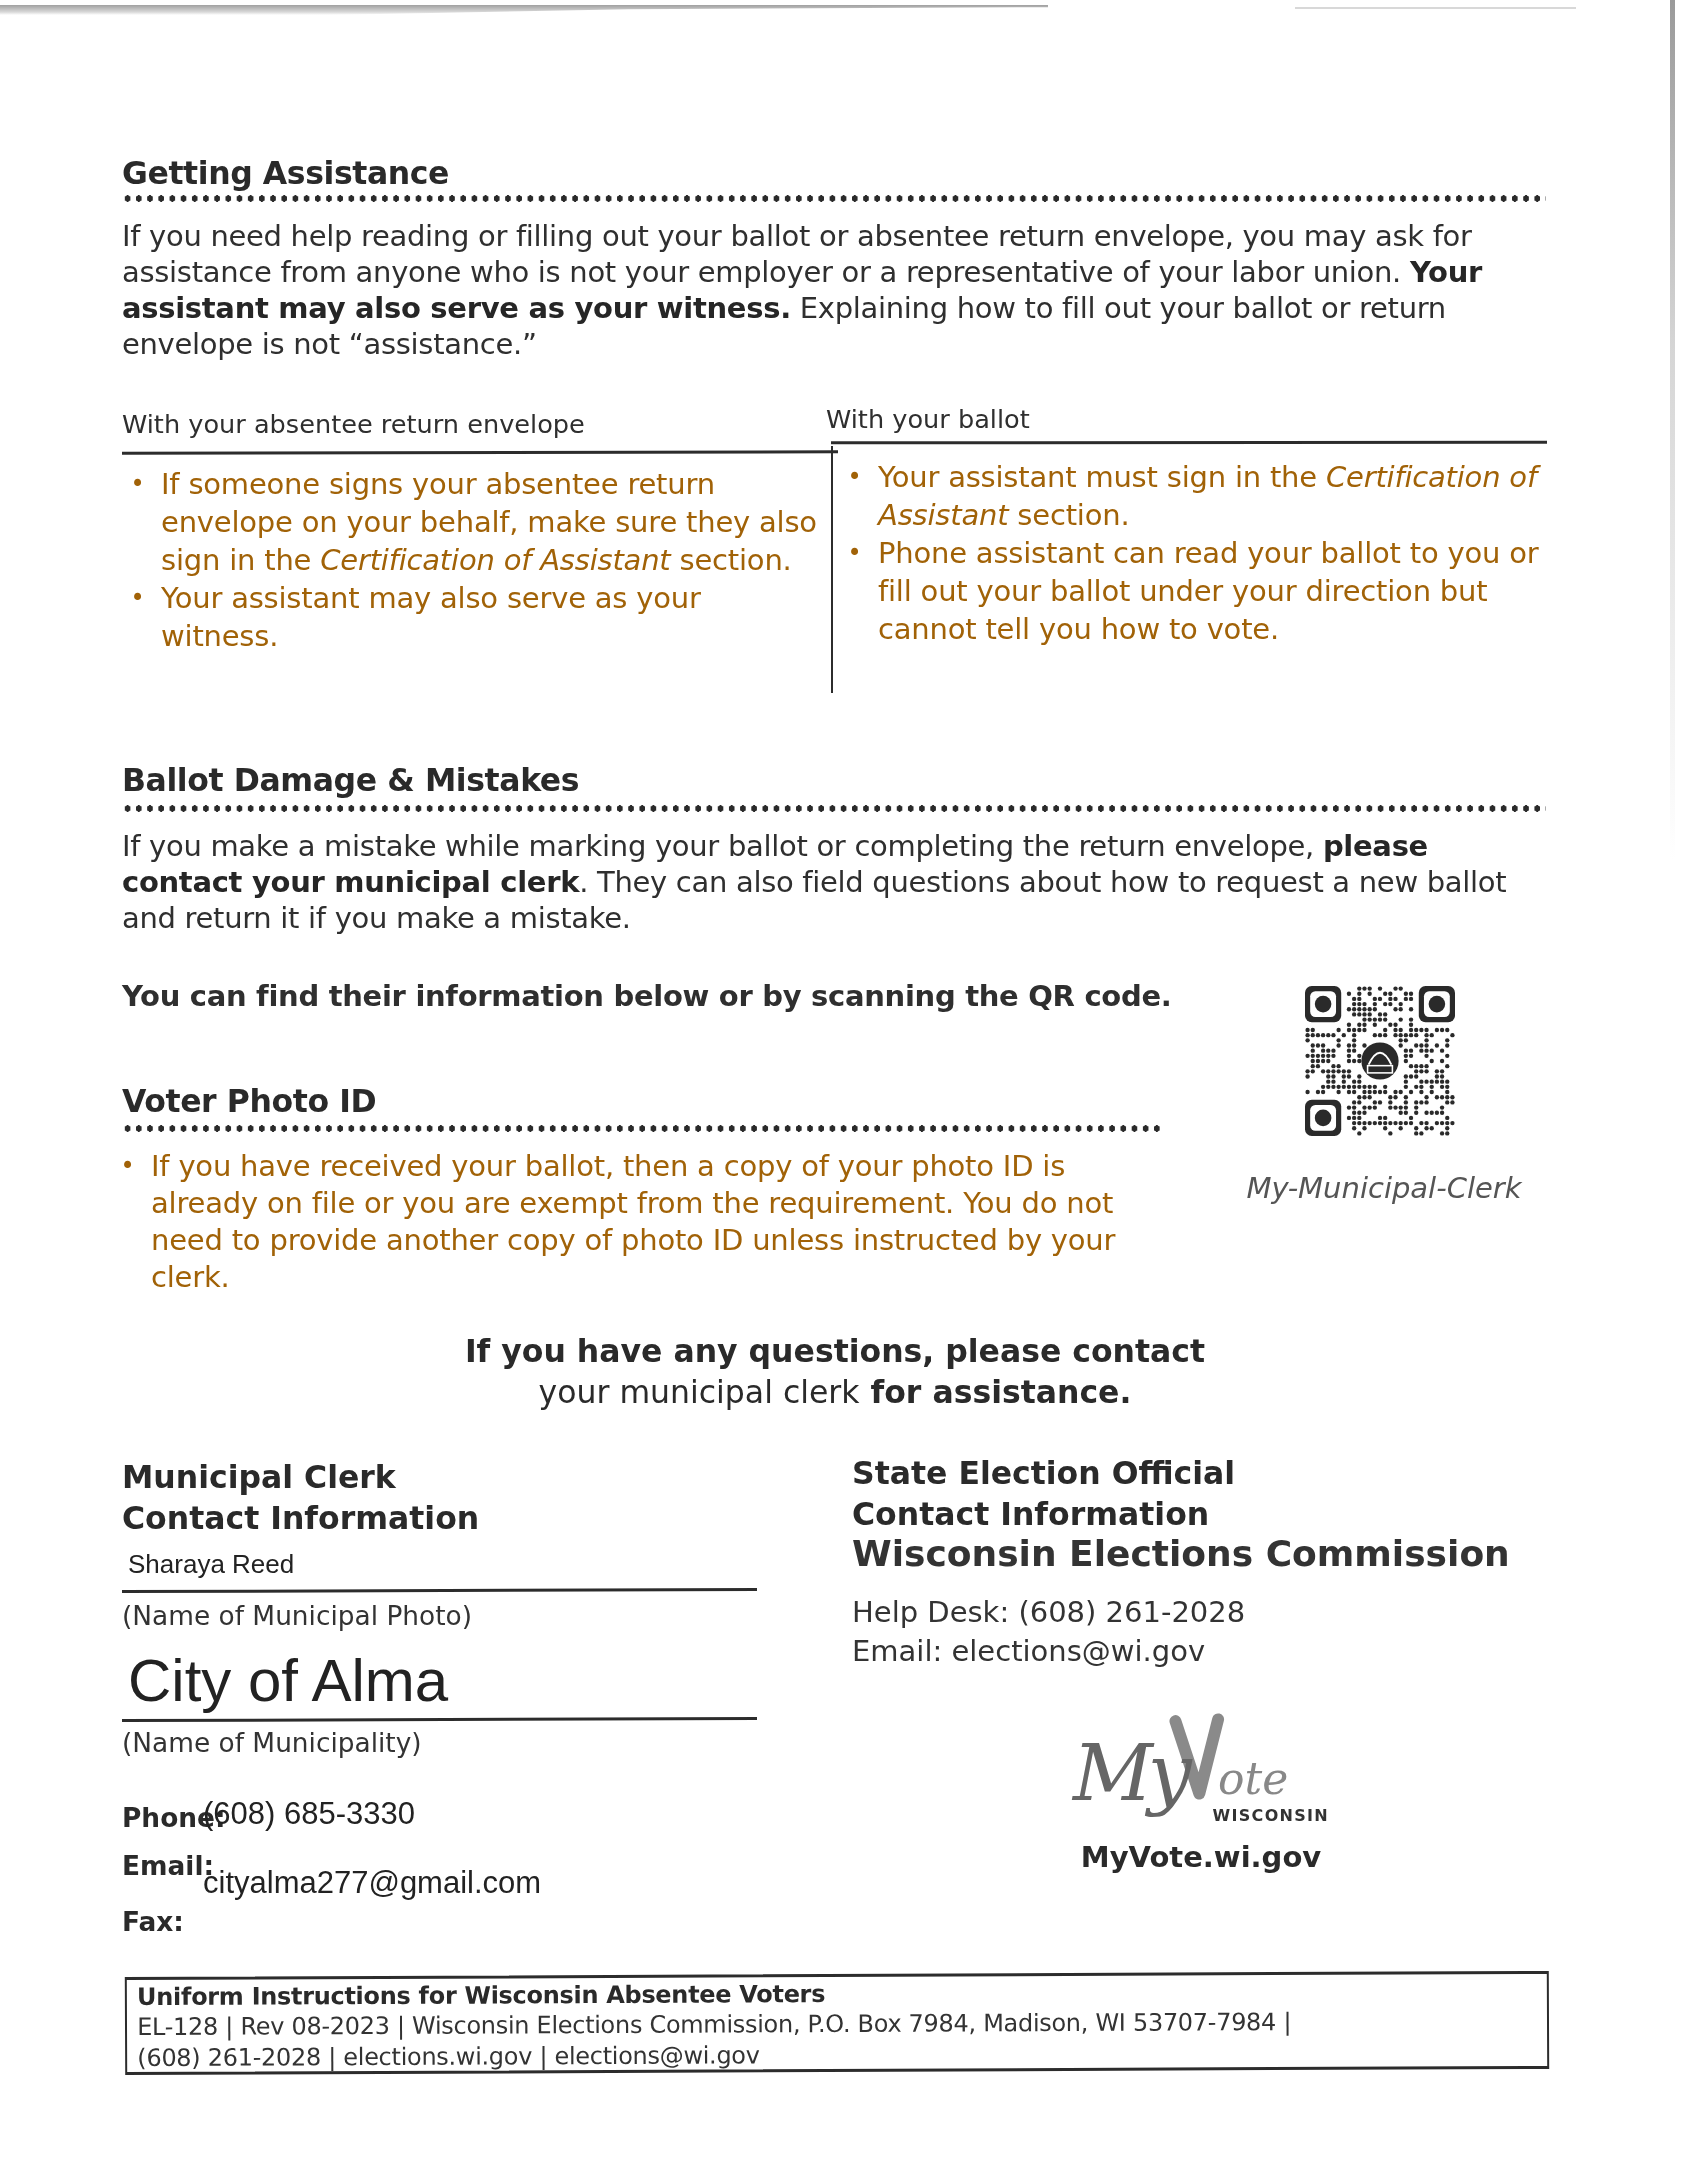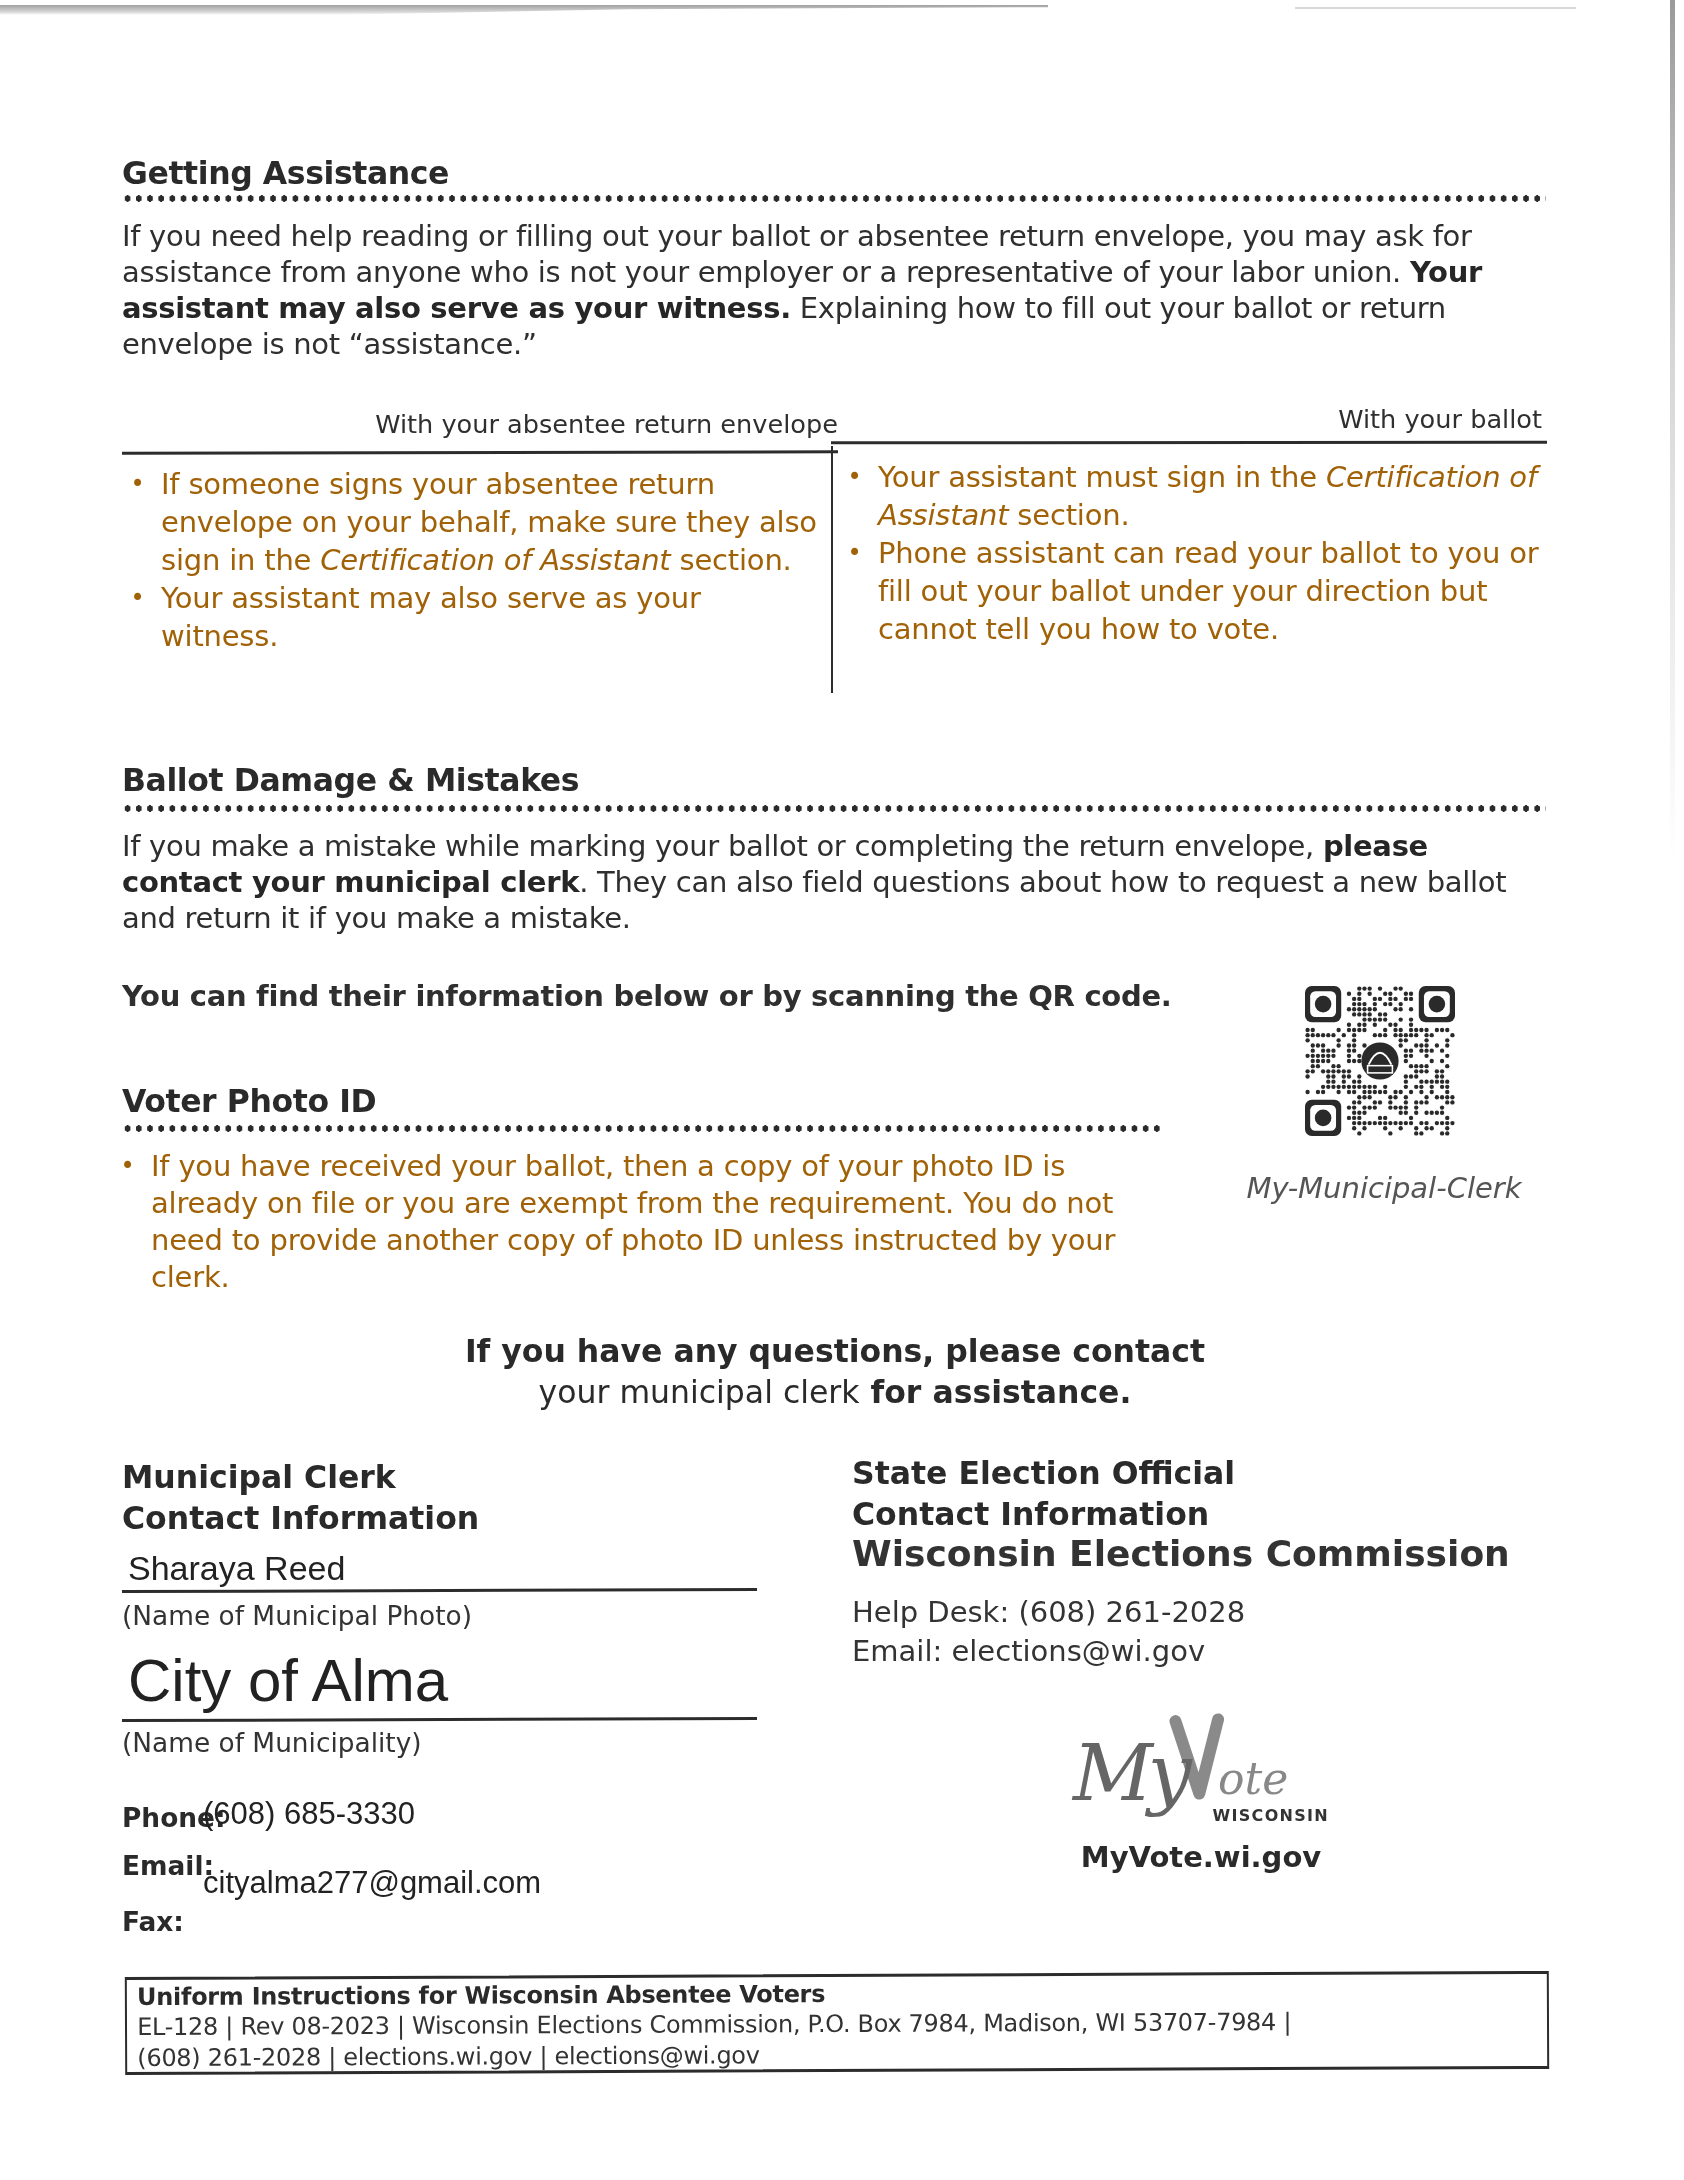--- a/index.html
+++ b/index.html
@@ -19,21 +19,21 @@
     .abs { position: absolute; }
     .section-heading { font-weight: bold; font-size: 31.5px; letter-spacing: -0.4px; color: #2a2a2a; }
     .dots {
       height: 8.5px;
       background-image: radial-gradient(circle, #2a2a2a 2.9px, transparent 3.2px);
       background-size: 11.2px 8.5px; background-repeat: repeat-x;
     }
     .para { font-size: 29px; line-height: 36px; color: #2f2f2f; letter-spacing: -0.3px; }
     .para b { color: #262626; }
 
-    .col-head { font-size: 25.6px; color: #2f2f2f; text-align: right; }
+    .col-head { font-size: 25.6px; color: #2f2f2f; text-align: left; }
     .rule { background: #2c2c2c; }
     ul.blist { list-style: none; margin: 0; padding: 0; }
     ul.blist li { position: relative; padding-left: 39px; font-size: 29px; line-height: 38px; color: #a16207; letter-spacing: -0.2px; }
     ul.blist li::before { content: "•"; position: absolute; left: 8.5px; top: 0; font-size: 24px; }
     i { font-style: italic; }
 
     .qr { position: absolute; left: 1305px; top: 986px; width: 150px; height: 150px; }
     .qr-url { font-size: 29px; font-style: italic; color: #555; text-align: center; line-height: 38px; }
 
     .center-note { font-size: 31.5px; font-weight: bold; text-align: center; line-height: 41px; color: #2a2a2a; }
@@ -435,21 +435,21 @@
 
 <div class="abs center-note" style="left:409px; top:1331px; width:852px;">
   <div>If you have any questions, please contact</div>
   <div><span class="light">your municipal clerk</span><span> for assistance.</span></div>
 </div>
 
 <div class="abs contact-head" style="left:122px; top:1457px;">
   <div>Municipal Clerk</div>
   <div>Contact Information</div>
 </div>
-<div class="abs filled" style="left:128px; top:1549px; font-size:34px;">Sharaya Reed</div>
+<div class="abs filled" style="left:128px; top:1549px; font-size:26px;">Sharaya Reed</div>
 <div class="abs rule" style="left:122px; top:1589px; width:635px; height:2.6px; transform:rotate(-0.2deg);"></div>
 <div class="abs caption" style="left:122px; top:1600px;">(Name of Municipal Photo)</div>
 <div class="abs filled" style="left:128px; top:1646px; font-size:60px;">City of Alma</div>
 <div class="abs rule" style="left:122px; top:1718px; width:635px; height:2.6px; transform:rotate(-0.2deg);"></div>
 <div class="abs caption" style="left:122px; top:1727px;text-align:right;">(Name of Municipality)</div>
 
 <div class="abs label-bold" style="left:122px; top:1802px;">Phone:</div>
 <div class="abs filled" style="left:203px; top:1796px; font-size:31px;">(608) 685-3330</div>
 <div class="abs label-bold" style="left:122px; top:1850px;">Email:</div>
 <div class="abs filled" style="left:203px; top:1865px; font-size:31px;">cityalma277@gmail.com</div>

